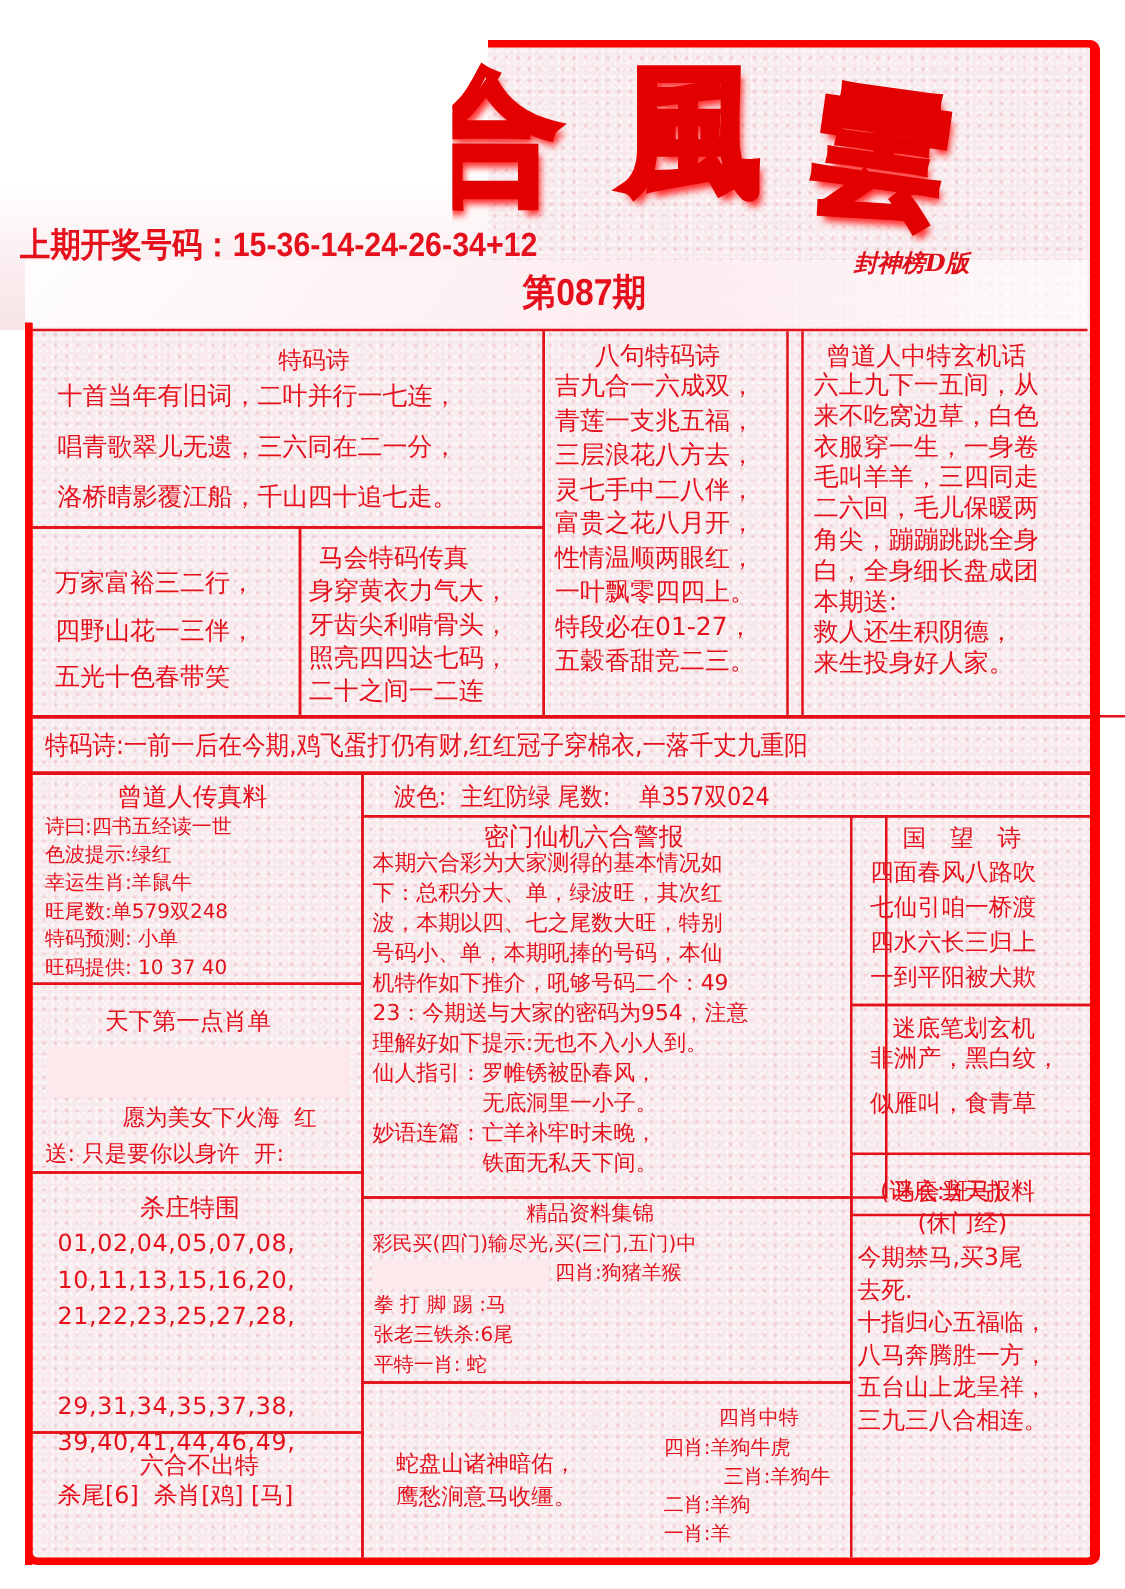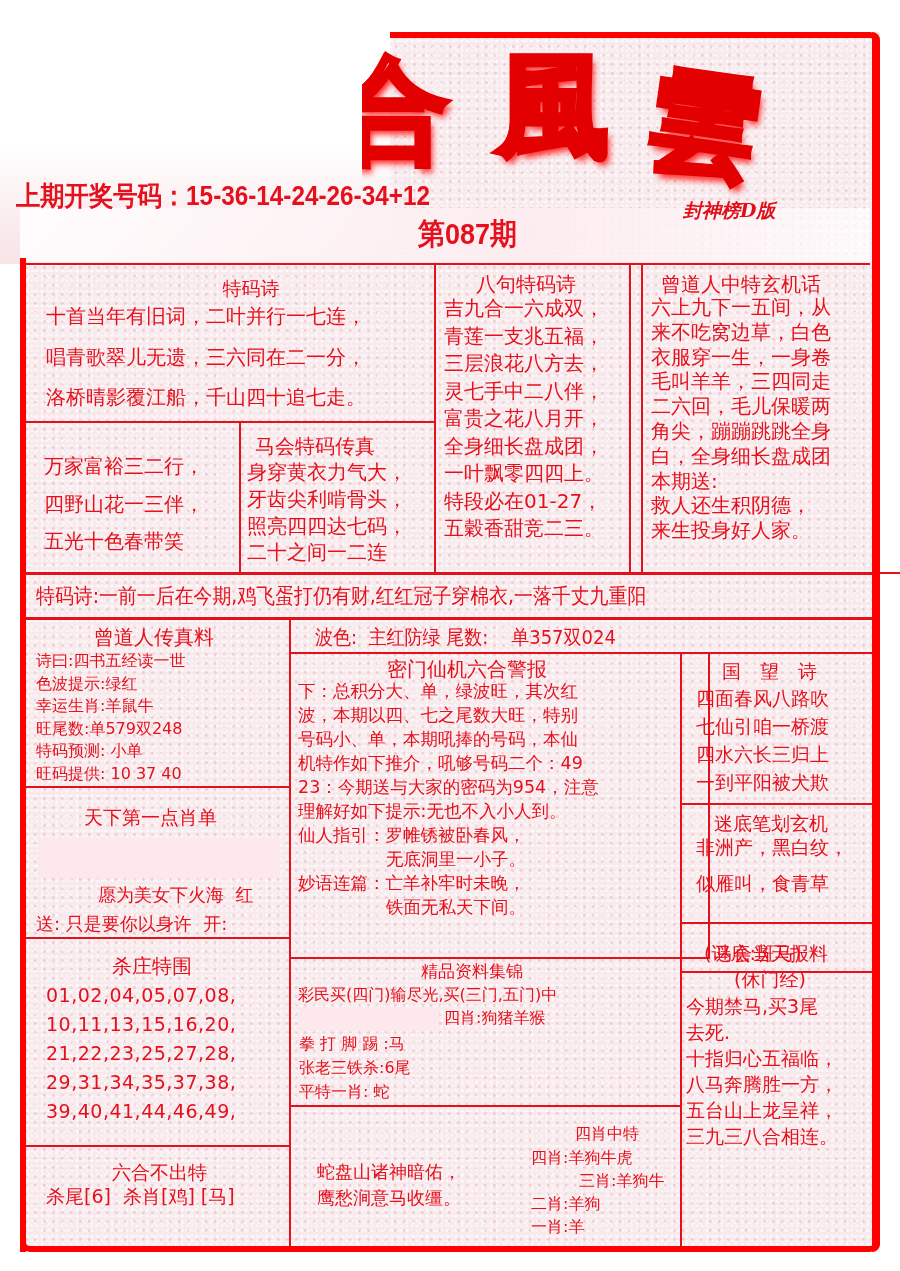--- a/index.html
+++ b/index.html
@@ -80,21 +80,21 @@
 </div>
 
 <div class="cell" style="left:434px;top:265px;width:197px;height:309px;border-top:none;">
   <div class="t" style="position:absolute;left:40px;top:4px;font-size:20px;">八句特码诗</div>
   <div style="position:absolute;left:8px;top:30px;">
     <div class="t" style="font-size:20px;line-height:27.5px;">吉九合一六成双，</div>
     <div class="t" style="font-size:20px;line-height:27.5px;">青莲一支兆五福，</div>
     <div class="t" style="font-size:20px;line-height:27.5px;">三层浪花八方去，</div>
     <div class="t" style="font-size:20px;line-height:27.5px;">灵七手中二八伴，</div>
     <div class="t" style="font-size:20px;line-height:27.5px;">富贵之花八月开，</div>
-    <div class="t" style="font-size:20px;line-height:27.5px;">全身细长盘成团，</div>
+    <div class="t" style="font-size:20px;line-height:27.5px;">性情温顺两眼红，</div>
     <div class="t" style="font-size:20px;line-height:27.5px;">一叶飘零四四上。</div>
     <div class="t" style="font-size:20px;line-height:27.5px;">特段必在01-27，</div>
     <div class="t" style="font-size:20px;line-height:27.5px;">五穀香甜竞二三。</div>
   </div>
 </div>
 
 <div class="cell" style="left:629px;top:265px;width:272px;height:309px;border-top:none;border-right:none;margin-left:12px;">
   <div class="t" style="position:absolute;left:18px;top:4px;font-size:20px;">曾道人中特玄机话</div>
   <div style="position:absolute;left:8px;top:30px;">
     <div class="t" style="font-size:20px;line-height:24.8px;">六上九下一五间，从</div>
@@ -126,20 +126,21 @@
   </div>
 </div>
 
 <div class="cell" style="left:289px;top:618px;width:583px;height:36px;border-right:none;">
   <div class="t" style="position:absolute;left:24px;top:2px;font-size:20px;transform:scaleX(0.9);transform-origin:left;white-space:pre;">波色:  主红防绿 尾数:    单357双024</div>
 </div>
 
 <div class="cell" style="left:289px;top:652px;width:421px;height:307px;">
   <div class="t" style="position:absolute;left:96px;top:0px;font-size:20px;">密门仙机六合警报</div>
   <div style="position:absolute;left:7px;top:25px;">
+    <div class="t" style="font-size:17.5px;line-height:24px;">本期六合彩为大家测得的基本情况如</div>
     <div class="t" style="font-size:17.5px;line-height:24px;">下：总积分大、单，绿波旺，其次红</div>
     <div class="t" style="font-size:17.5px;line-height:24px;">波，本期以四、七之尾数大旺，特别</div>
     <div class="t" style="font-size:17.5px;line-height:24px;">号码小、单，本期吼捧的号码，本仙</div>
     <div class="t" style="font-size:17.5px;line-height:24px;">机特作如下推介，吼够号码二个：49</div>
     <div class="t" style="font-size:17.5px;line-height:24px;">23：今期送与大家的密码为954，注意</div>
     <div class="t" style="font-size:17.5px;line-height:24px;">理解好如下提示:无也不入小人到。</div>
     <div class="t" style="font-size:17.5px;line-height:24px;">
       <span>仙人指引：</span><span>罗帷锈被卧春风，</span>
     </div>
     <div class="t" style="font-size:17.5px;line-height:24px;padding-left:88px;">无底洞里一小子。</div>
@@ -173,21 +174,21 @@
   <div class="t" style="position:absolute;left:72px;top:92px;font-size:18px;white-space:pre;">愿为美女下火海  红</div>
   <div class="t" style="position:absolute;left:10px;top:121px;font-size:18px;white-space:pre;">送: 只是要你以身许  开:</div>
 </div>
 
 <div class="cell" style="left:26px;top:937px;width:265px;height:210px;border-left:none;">
   <div class="t" style="position:absolute;left:86px;top:12px;font-size:20px;">杀庄特围</div>
   <div style="position:absolute;left:20px;top:42px;">
     <div class="t" style="font-size:19px;line-height:29px;letter-spacing:0.5px;">01,02,04,05,07,08,</div>
     <div class="t" style="font-size:19px;line-height:29px;letter-spacing:0.5px;">10,11,13,15,16,20,</div>
     <div class="t" style="font-size:19px;line-height:29px;letter-spacing:0.5px;">21,22,23,25,27,28,</div>
-    <div class="t" style="font-size:19px;line-height:29px;letter-spacing:0.5px;">29,31,34,35,37,38,</div>
+    <div class="t" style="font-size:19px;line-height:29px;letter-spacing:0.5px;margin-top:43px;">29,31,34,35,37,38,</div>
     <div class="t" style="font-size:19px;line-height:29px;letter-spacing:0.5px;">39,40,41,44,46,49,</div>
   </div>
 </div>
 
 <div class="cell" style="left:26px;top:1145px;width:265px;height:101px;border-left:none;border-bottom:none;">
   <div class="t" style="position:absolute;left:86px;top:10px;font-size:19px;">六合不出特</div>
   <div class="t" style="position:absolute;left:20px;top:34px;font-size:19px;white-space:pre;">杀尾[6]  杀肖[鸡] [马]</div>
 </div>
 
 <div class="cell" style="left:289px;top:957px;width:393px;height:150px;text-align:center;">

